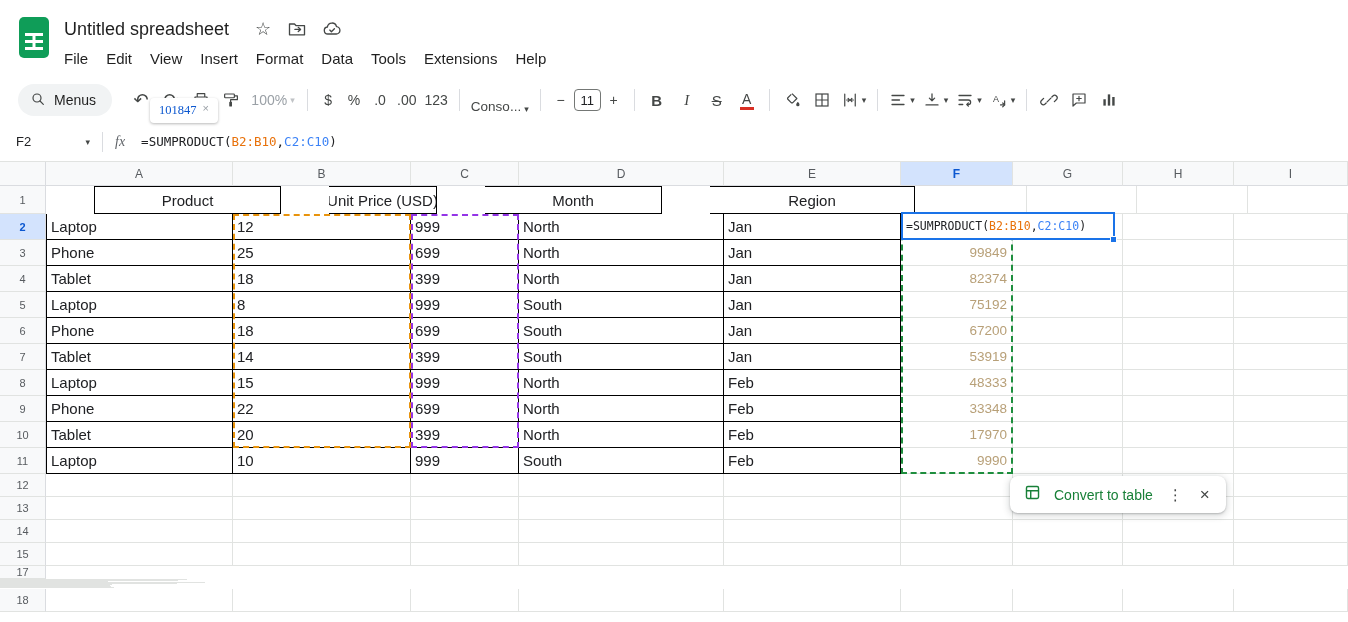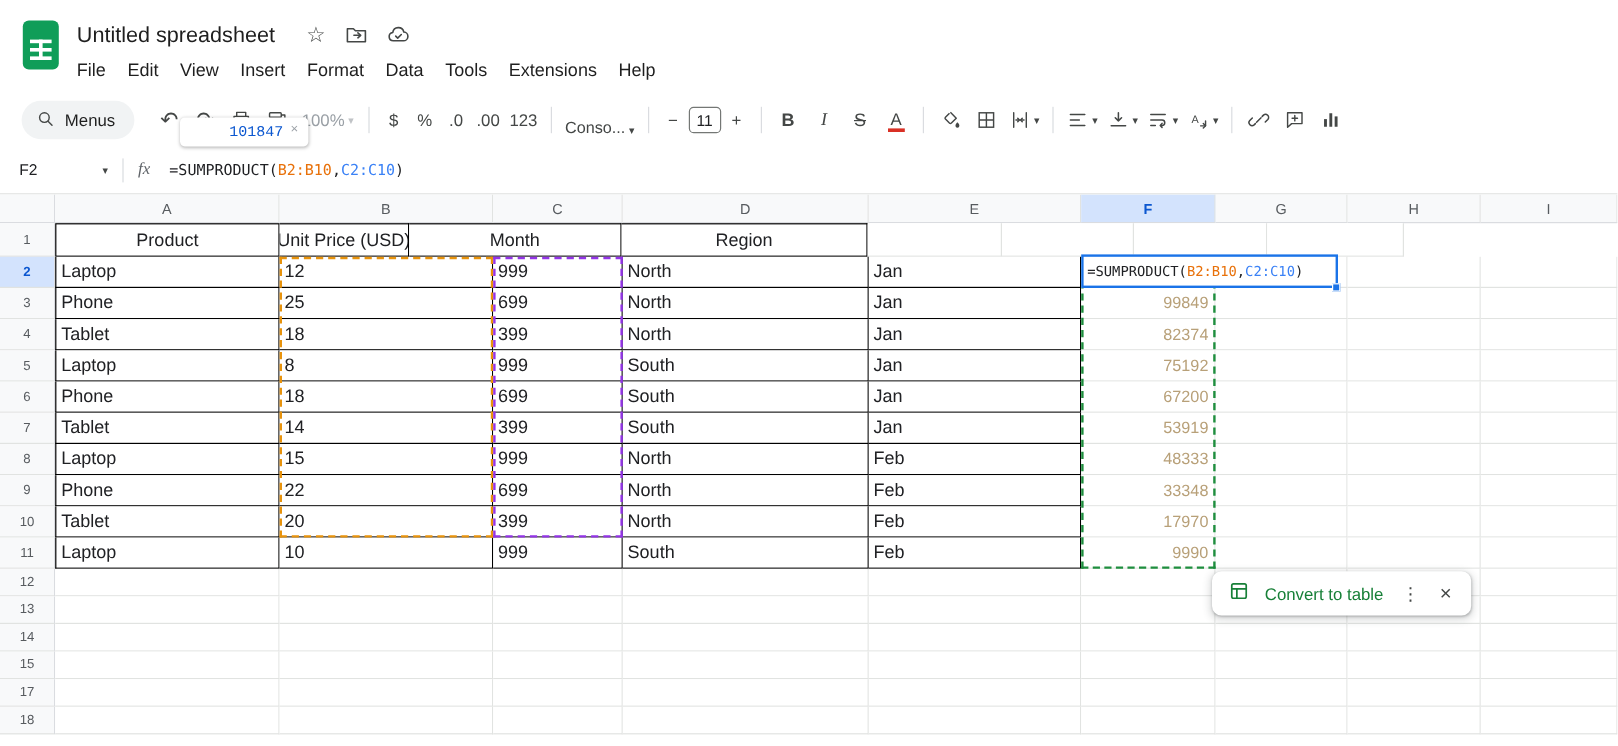--- a/index.html
+++ b/index.html
@@ -56,21 +56,21 @@
     display:flex; align-items:center; justify-content:center; font-size:12px; color:#575b5f; }
   .grow { display:flex; }
   .rowhdr { width:46px; flex:none; background:#f8f9fa; border-right:1px solid #dadce0; border-bottom:1px solid #e1e3e1;
     display:flex; align-items:center; justify-content:center; font-size:11px; color:#575b5f; }
   .selhdr { background:#d3e3fd !important; color:#0b57d0 !important; font-weight:bold; }
   .cell { flex:none; background:#fff; border-right:1px solid #e1e3e1; border-bottom:1px solid #e1e3e1;
     display:flex; align-items:center; padding-left:4px; font-size:15px; overflow:hidden; white-space:nowrap; }
   .cell.tb { border-right-color:#000; border-bottom-color:#000; }
   .cell.tb-l { border-left:1px solid #000; }
   .cell.tb-t { border-top:1px solid #000; }
-  .cell.chead { justify-content:center; padding:0; }
+  .cell.chead { justify-content:center; padding:0;margin-left:48px; }
   .cell.ghost { justify-content:flex-end; padding-right:5px; padding-left:0; color:#b8a078; font-size:13.5px; }
 
   .ov { position:absolute; pointer-events:none; }
   #ov-orange { left:233px; top:52px; width:178px; height:234px; border:2px dashed #e8930c; }
   #ov-purple { left:411px; top:52px; width:108px; height:234px; border:2px dashed #9334e6; }
   #ov-green  { left:901px; top:52px; width:112px; height:260px; border:2px dashed #1e8e3e; }
 
   #editbox { position:absolute; left:901px; top:50px; width:214px; height:28px; background:#fff;
     border:2px solid #1a73e8; display:flex; align-items:center; padding-left:3px; z-index:5;
     font-family:"DejaVu Sans Mono", monospace; font-size:11.5px; color:#202124; }
@@ -80,21 +80,21 @@
   #convert-popup { position:absolute; left:1010px; top:314px; height:37px; background:#fff; border-radius:8px;
     box-shadow:0 1px 2px rgba(60,64,67,.3), 0 2px 6px 2px rgba(60,64,67,.15);
     display:flex; align-items:center; gap:13px; padding:0 14px; z-index:7; }
   #convert-popup .cvt-label { color:#188038; font-size:14px; font-weight:500; }
   #convert-popup .cvt-more { color:#444746; font-size:15px; padding:0 2px; }
   #convert-popup .cvt-close { color:#444746; font-size:17px; padding:0 2px; }
 
   #result-preview { position:absolute; left:150px; top:98px; background:#fff; border-radius:4px;
     box-shadow:0 1px 3px rgba(0,0,0,.28); padding:5px 9px; display:flex; align-items:flex-start; gap:6px;
     z-index:9; }
-  #result-preview .val { color:#0b57d0; font-size:12.5px; font-family:Liberation Mono, monospace;margin-left:32px; }
+  #result-preview .val { color:#0b57d0; font-size:12.5px; font-family:Liberation Serif, serif; }
   #result-preview .dismiss { color:#9aa0a6; font-size:11px; line-height:11px; }
 </style>
 </head>
 <body>
 
 <div class="topbar">
   <div class="logo">
     <svg width="32" height="43" viewBox="0 0 32 43">
       <rect x="1" y="1" width="30" height="41" rx="5" fill="#0f9d58"></rect>
       <rect x="7" y="17" width="18" height="3" fill="#fff"></rect>
@@ -472,21 +472,21 @@
         <div class="cell" style="width: 187px;"></div>
         <div class="cell" style="width: 178px;"></div>
         <div class="cell" style="width: 108px;"></div>
         <div class="cell" style="width: 205px;"></div>
         <div class="cell" style="width: 177px;"></div>
         <div class="cell" style="width: 112px;"></div>
         <div class="cell" style="width: 110px;"></div>
         <div class="cell" style="width: 111px;"></div>
         <div class="cell" style="width: 114px;"></div>
       </div>
-      <div class="grow" style="height: 23px;">
+      <div class="grow" style="height: 23px; flex-direction: column;">
         <div class="rowhdr">17</div>
         <div class="cell" style="width: 187px;"></div>
         <div class="cell" style="width: 178px;"></div>
         <div class="cell" style="width: 108px;"></div>
         <div class="cell" style="width: 205px;"></div>
         <div class="cell" style="width: 177px;"></div>
         <div class="cell" style="width: 112px;"></div>
         <div class="cell" style="width: 110px;"></div>
         <div class="cell" style="width: 111px;"></div>
         <div class="cell" style="width: 114px;"></div>

